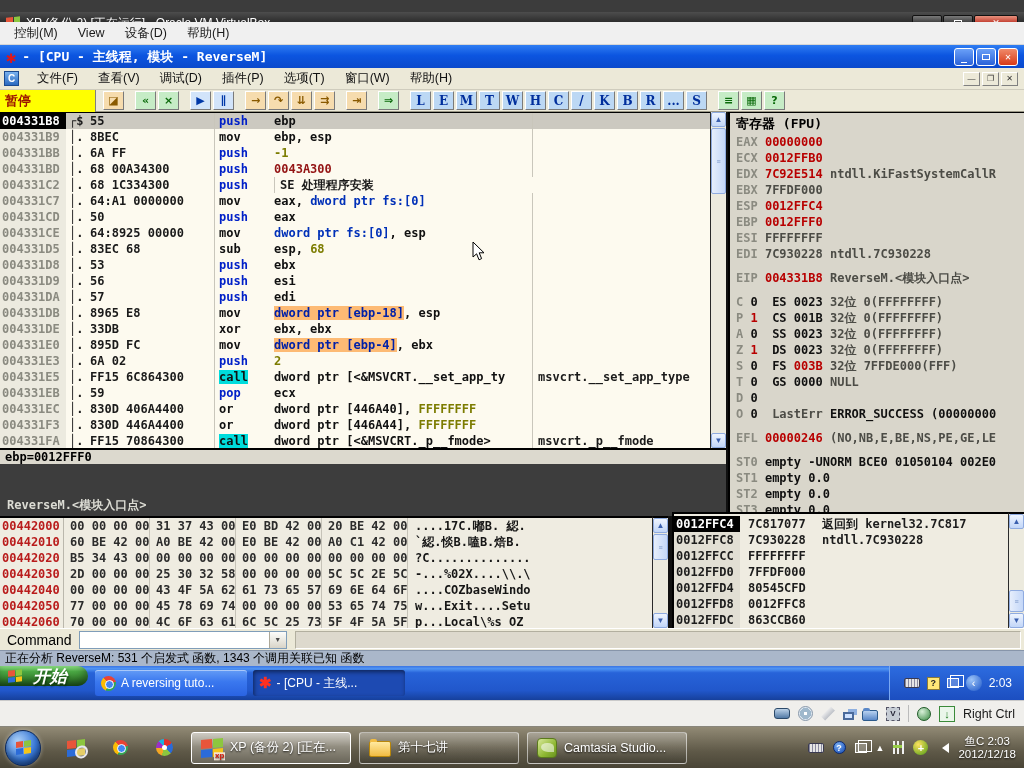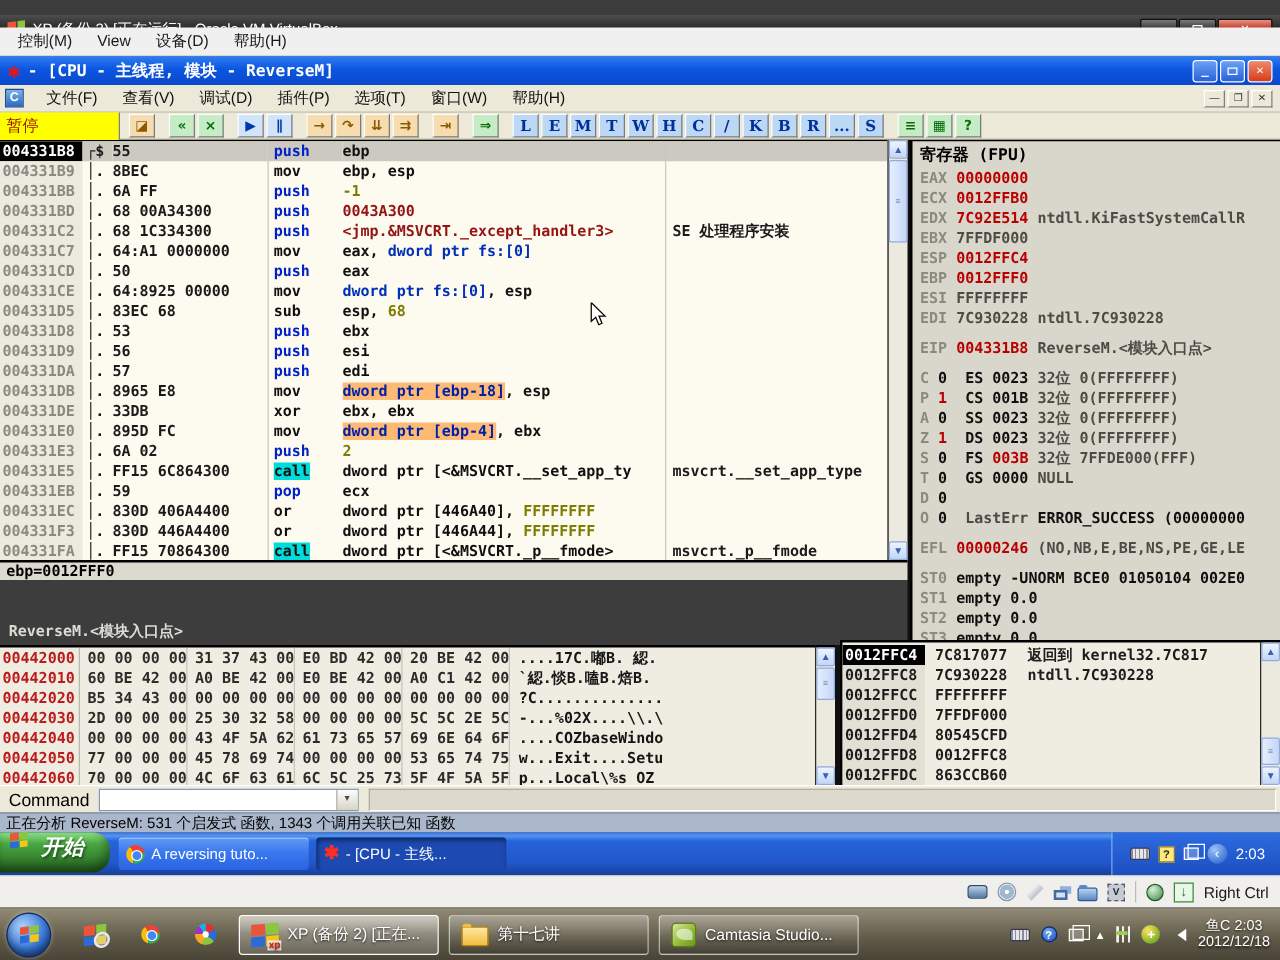--- a/index.html
+++ b/index.html
@@ -20,21 +20,21 @@
 #olly-titlebar{position:absolute;left:0;top:45px;width:1024px;height:23px;background:linear-gradient(180deg,#2f7df2,#0c55e0 45%,#0a49cc);color:#fff;display:flex;align-items:center;padding:0 4px;font-family:"DejaVu Sans Mono",monospace;font-weight:700;font-size:13px}
 .olly-star{color:#e01818;background:transparent;font-size:17px;font-weight:700;margin:0 6px 0 2px;line-height:14px}
 .xpbtns{margin-left:auto;display:flex;gap:2px;padding-right:2px}
 .xpbtn{width:20px;height:18px;border-radius:3px;border:1px solid #fff;background:linear-gradient(#6aa0f8,#2a62d8);color:#fff;font-size:10px;display:flex;align-items:center;justify-content:center}
 .xpbtn.close{background:linear-gradient(#f08a6a,#d83a18)}
 #olly-menubar{position:absolute;left:0;top:68px;width:1024px;height:22px;background:#ece9d8;display:flex;align-items:center;font-size:12.5px;color:#111;border-bottom:1px solid #cfccbd}
 .cicon{width:15px;height:15px;background:linear-gradient(#7ab2ee,#2a6ac0);border:1px solid #1a4a90;color:#fff;font-size:10px;font-weight:700;display:flex;align-items:center;justify-content:center;margin:0 8px 0 4px}
 .mdibtns{margin-left:auto;display:flex;gap:2px;padding-right:6px}
 .mdibtn{width:17px;height:14px;border:1px solid;border-color:#fff #808080 #808080 #fff;background:#ece9d8;color:#333;font-size:8px;display:flex;align-items:center;justify-content:center}
 #olly-toolbar{position:absolute;left:0;top:90px;width:1024px;height:22px;background:#ece9d8;display:flex;align-items:center;border-bottom:1px solid #9a9786}
-.pause-box{width:96px;height:22px;background:#ffff00;color:#9c1400;font-weight:400;font-size:13px;display:flex;align-items:center;padding-left:5px;border-right:1px solid #808080}
+.pause-box{width:96px;height:22px;background:#ffff00;color:#9c1400;font-weight:700;font-size:13px;display:flex;align-items:center;padding-left:5px;border-right:1px solid #808080}
 #toolbar-btns{display:flex;align-items:center;margin-left:6px}
 .tb-btn{width:21px;height:19px;margin:0 1px;border:1px solid;border-color:#fff #7a7a7a #7a7a7a #fff;display:flex;align-items:center;justify-content:center;font-size:11px;font-weight:700;font-family:"DejaVu Sans",sans-serif}
 .tb-tan{background:#f6dcae;color:#8a5a00}
 .tb-green{background:#c6ecc6;color:#0a6a0a}
 .tb-blue{background:#d2e4fa;color:#0038a8}
 .tb-letter{background:#bcd8f4;color:#002e9c;font-family:"DejaVu Serif",serif;font-size:12px}
 .tb-sp{width:9px}
 
 #cpu-area{position:absolute;left:0;top:112px;width:1024px;height:516px;background:#101010}
 #disasm-pane{position:absolute;left:0;top:0;width:710px;height:336px;background:#fdfaef;border-top:1px solid #000;overflow:hidden}
@@ -78,21 +78,21 @@
 .rgap{height:8px}
 
 #command-bar{position:absolute;left:0;top:628px;width:1024px;height:22px;background:#ece9d8;display:flex;align-items:center;border-top:1px solid #fff}
 #cmd-label{font-size:14px;color:#000;padding:0 7px}
 #cmd-combo{width:208px;height:18px;background:#fff;border:1px solid #7f9db9;position:relative}
 #cmd-arrow{position:absolute;right:0;top:0;width:17px;height:16px;background:linear-gradient(#fdfdfb,#d8d4c8);border-left:1px solid #aca899;color:#4a4a4a;font-size:7px;display:flex;align-items:center;justify-content:center}
 #cmd-rest{flex:1;height:18px;margin:0 3px 0 8px;background:#ddd9cd;border:1px solid #b2af9f;border-bottom-color:#fff;border-right-color:#fff}
 #olly-statusbar{position:absolute;left:0;top:650px;width:1024px;height:16px;background:#aab7ca;border-top:1px solid #8795aa;font-size:12px;color:#000;padding-left:5px;line-height:15px;white-space:nowrap;overflow:hidden}
 
 #xp-taskbar{position:absolute;left:0;top:666px;width:1024px;height:34px;background:linear-gradient(#3a74e4,#5095f4 8%,#2763d9 20%,#2157cb 72%,#16409c)}
-#xp-start{position:absolute;left:0;top:0;width:88px;height:32px;border-radius:0 14px 14px 0;background:linear-gradient(#8ee285,#4aa743 28%,#388630 62%,#1f5a1c);color:#fff;font-style:italic;font-weight:700;font-size:17px;display:flex;padding-left:8px;gap:5px;text-shadow:1px 2px 2px rgba(0,40,0,.6);box-shadow:inset -3px -4px 8px rgba(0,0,0,.35)}
+#xp-start{position:absolute;left:0;top:0;width:88px;height:20px;border-radius:0 14px 14px 0;background:linear-gradient(#8ee285,#4aa743 28%,#388630 62%,#1f5a1c);color:#fff;font-style:italic;font-weight:700;font-size:17px;display:flex;align-items:center;padding-left:8px;gap:5px;text-shadow:1px 2px 2px rgba(0,40,0,.6);box-shadow:inset -3px -4px 8px rgba(0,0,0,.35)}
 #xp-tasks{position:absolute;left:92px;top:0;display:flex}
 .xp-task{width:152px;height:26px;margin:4px 3px 0;border-radius:3px;display:flex;align-items:center;gap:5px;padding:0 6px;color:#fff;font-size:12px;white-space:nowrap;overflow:hidden}
 .xp-task.inactive{background:linear-gradient(#639cf6,#3a78ef 45%,#2a63e2);box-shadow:inset 0 1px 0 rgba(255,255,255,.45)}
 .xp-task.active{background:#1d4ab2;box-shadow:inset 1px 2px 4px rgba(0,0,0,.5)}
 #xp-tray{position:absolute;right:0;top:0;height:34px;display:flex;align-items:center;gap:7px;padding:0 12px 0 14px;background:linear-gradient(#2d6ce0,#1c4ec0);border-left:1px solid #79a8f2}
 #xp-clock{color:#fff;font-size:12px}
 
 #vbox-statusbar{position:absolute;left:0;top:700px;width:1024px;height:26px;background:#f0efec;border-top:1px solid #cacaca;display:flex;align-items:center;justify-content:flex-end;gap:8px;padding-right:9px;font-size:12.5px;color:#1a1a1a}
 
 #host-taskbar{position:absolute;left:0;top:726px;width:1024px;height:42px;background:linear-gradient(rgba(150,142,120,.95),rgba(96,90,72,.95) 60%,rgba(74,69,54,.95));border-top:1px solid rgba(255,255,255,.35);display:flex;align-items:center}
@@ -239,21 +239,21 @@
       <div class="tb-btn tb-green">?</div>
     </div>
 </div>
 
 <div id="cpu-area">
   <div id="disasm-pane">
       <div class="drow sel"><span class="c-addr">004331B8</span><span class="c-mark">┌$</span><span class="c-bytes">55</span><span class="c-mnem mn-p"><b>push</b></span><span class="c-ops"><span class="sg-k">ebp</span></span><span class="c-cmt"></span></div>
       <div class="drow"><span class="c-addr">004331B9</span><span class="c-mark">│.</span><span class="c-bytes">8BEC</span><span class="c-mnem mn-k"><b>mov</b></span><span class="c-ops"><span class="sg-k">ebp, esp</span></span><span class="c-cmt"></span></div>
       <div class="drow"><span class="c-addr">004331BB</span><span class="c-mark">│.</span><span class="c-bytes">6A FF</span><span class="c-mnem mn-p"><b>push</b></span><span class="c-ops"><span class="sg-o">-1</span></span><span class="c-cmt"></span></div>
       <div class="drow"><span class="c-addr">004331BD</span><span class="c-mark">│.</span><span class="c-bytes">68 00A34300</span><span class="c-mnem mn-p"><b>push</b></span><span class="c-ops"><span class="sg-a">0043A300</span></span><span class="c-cmt"></span></div>
-      <div class="drow"><span class="c-addr">004331C2</span><span class="c-mark">│.</span><span class="c-bytes">68 1C334300</span><span class="c-mnem mn-p"><b>push</b></span><span class="c-ops"><span class="sg-a">&lt;jmp.&amp;MSVCRT._except_handler3&gt;</span></span><span class="c-cmt">SE 处理程序安装</span></div>
+      <div class="drow"><span class="c-addr">004331C2</span><span class="c-mark">│.</span><span class="c-bytes">68 1C334300</span><span class="c-mnem mn-p"><b>push</b></span><span class="c-cmt">SE 处理程序安装</span></div>
       <div class="drow"><span class="c-addr">004331C7</span><span class="c-mark">│.</span><span class="c-bytes">64:A1 0000000</span><span class="c-mnem mn-k"><b>mov</b></span><span class="c-ops"><span class="sg-k">eax, </span><span class="sg-b">dword ptr fs:[0]</span></span><span class="c-cmt"></span></div>
       <div class="drow"><span class="c-addr">004331CD</span><span class="c-mark">│.</span><span class="c-bytes">50</span><span class="c-mnem mn-p"><b>push</b></span><span class="c-ops"><span class="sg-k">eax</span></span><span class="c-cmt"></span></div>
       <div class="drow"><span class="c-addr">004331CE</span><span class="c-mark">│.</span><span class="c-bytes">64:8925 00000</span><span class="c-mnem mn-k"><b>mov</b></span><span class="c-ops"><span class="sg-b">dword ptr fs:[0]</span><span class="sg-k">, esp</span></span><span class="c-cmt"></span></div>
       <div class="drow"><span class="c-addr">004331D5</span><span class="c-mark">│.</span><span class="c-bytes">83EC 68</span><span class="c-mnem mn-k"><b>sub</b></span><span class="c-ops"><span class="sg-k">esp, </span><span class="sg-o">68</span></span><span class="c-cmt"></span></div>
       <div class="drow"><span class="c-addr">004331D8</span><span class="c-mark">│.</span><span class="c-bytes">53</span><span class="c-mnem mn-p"><b>push</b></span><span class="c-ops"><span class="sg-k">ebx</span></span><span class="c-cmt"></span></div>
       <div class="drow"><span class="c-addr">004331D9</span><span class="c-mark">│.</span><span class="c-bytes">56</span><span class="c-mnem mn-p"><b>push</b></span><span class="c-ops"><span class="sg-k">esi</span></span><span class="c-cmt"></span></div>
       <div class="drow"><span class="c-addr">004331DA</span><span class="c-mark">│.</span><span class="c-bytes">57</span><span class="c-mnem mn-p"><b>push</b></span><span class="c-ops"><span class="sg-k">edi</span></span><span class="c-cmt"></span></div>
       <div class="drow"><span class="c-addr">004331DB</span><span class="c-mark">│.</span><span class="c-bytes">8965 E8</span><span class="c-mnem mn-k"><b>mov</b></span><span class="c-ops"><span class="sg-h">dword ptr [ebp-18]</span><span class="sg-k">, esp</span></span><span class="c-cmt"></span></div>
       <div class="drow"><span class="c-addr">004331DE</span><span class="c-mark">│.</span><span class="c-bytes">33DB</span><span class="c-mnem mn-k"><b>xor</b></span><span class="c-ops"><span class="sg-k">ebx, ebx</span></span><span class="c-cmt"></span></div>
       <div class="drow"><span class="c-addr">004331E0</span><span class="c-mark">│.</span><span class="c-bytes">895D FC</span><span class="c-mnem mn-k"><b>mov</b></span><span class="c-ops"><span class="sg-h">dword ptr [ebp-4]</span><span class="sg-k">, ebx</span></span><span class="c-cmt"></span></div>

